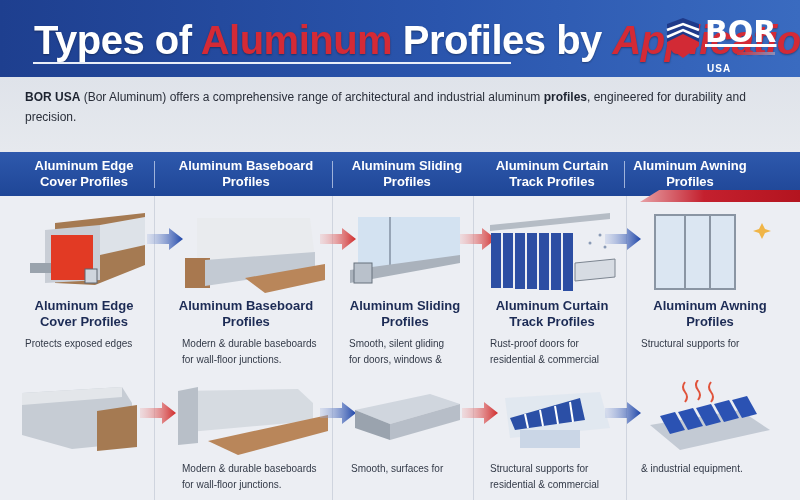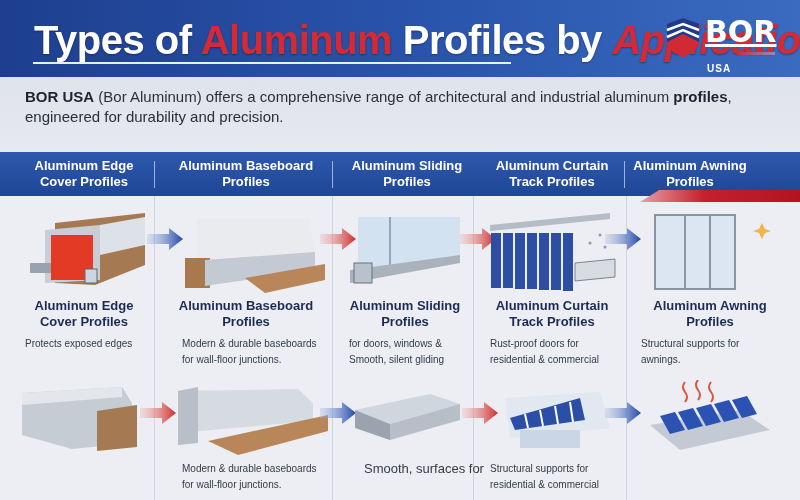--- a/index.html
+++ b/index.html
@@ -38,21 +38,21 @@
     position: absolute; left: 72px; top: 40px; width: 38px; height: 3px;
     background: linear-gradient(90deg, #c4303c, #8a8fb8);
   }
   
   .intro {
     position: absolute; left: 0; top: 77px; width: 800px; height: 75px;
     background: linear-gradient(180deg, #dfe3ea 0%, #e6e9ee 100%);
   }
   .intro-text {
     position: absolute; left: 25px; top: 10px; width: 740px;
-    font-size: 15px; line-height: 20px; color: #2a2f3a;
+    font-size: 12px; line-height: 20px; color: #2a2f3a;
   }
   .intro-text b { color: #1d2330; }
   
   .band {
     position: absolute; left: 0; top: 152px; width: 800px; height: 44px;
     background: linear-gradient(180deg, #2e59ad 0%, #1f4697 100%);
   }
   .band-cell {
     position: absolute; top: 0; height: 44px;
     display: flex; align-items: center; justify-content: center;
@@ -227,40 +227,39 @@
 <div class="col-desc" style="left:182px;top:336px;">
   <div>Modern &amp; durable baseboards</div>
     <div>for wall-floor junctions.</div>
 </div>
 
 <div class="col-name" style="left:336px;width:138px;top:298px;">
   <div>Aluminum Sliding</div>
     <div>Profiles</div>
 </div>
 <div class="col-desc" style="left:349px;top:336px;">
-  <div>for doors, windows &amp;</div>
-    <div>Smooth, silent gliding</div>
+  <div>Smooth, silent gliding</div>
+    <div>for doors, windows &amp;</div>
 </div>
 
 <div class="col-name" style="left:478px;width:148px;top:298px;">
   <div>Aluminum Curtain</div>
     <div>Track Profiles</div>
 </div>
 <div class="col-desc" style="left:490px;top:336px;">
   <div>Rust-proof doors for</div>
     <div>residential &amp; commercial</div>
 </div>
 
 <div class="col-name" style="left:630px;width:160px;top:298px;">
   <div>Aluminum Awning</div>
     <div>Profiles</div>
 </div>
 <div class="col-desc" style="left:641px;top:336px;">
   <div>Structural supports for</div>
-    <div>awnings.</div>
 </div>
 
 <svg class="img" style="left:12px;top:383px;width:135px;height:72px;" viewBox="0 0 135 72">
   <polygon points="10,10 110,4 120,20 120,60 60,66 10,52" fill="#c6ccd4"></polygon>
   <polygon points="85,28 125,22 125,64 85,68" fill="#a57a52"></polygon>
   <polygon points="10,10 110,4 110,14 10,22" fill="#e3e6ea"></polygon>
 </svg>
 <svg class="img" style="left:140px;top:402px;width:36px;height:22px;" viewBox="0 0 36 22">
   <polygon points="0,6 22,6 22,0 36,11 22,22 22,16 0,16" fill="url(#gr1)"></polygon>
 </svg>
@@ -307,21 +306,22 @@
     <polygon points="56,28 71,24 81,42 66,46"></polygon>
       <polygon points="74,24 89,20 99,38 84,42"></polygon>
     <polygon points="92,20 107,16 117,34 102,38"></polygon>
   </g>
 </svg>
 
 <div class="col-desc" style="left:182px;top:461px;">
   <div>Modern &amp; durable baseboards</div>
     <div>for wall-floor junctions.</div>
 </div>
-<div class="col-desc" style="left:364px;top:461px;font-size:13px;">
+<div class="col-desc" style="left:351px;top:461px;font-size:10px;">
   <div>Smooth, surfaces for</div>
 </div>
 <div class="col-desc" style="left:490px;top:461px;">
   <div>Structural supports for</div>
     <div>residential &amp; commercial</div>
 </div>
 <div class="col-desc" style="left:641px;top:461px;">
+    <div>&amp; industrial equipment.</div>
 </div>
 
 </body></html>

